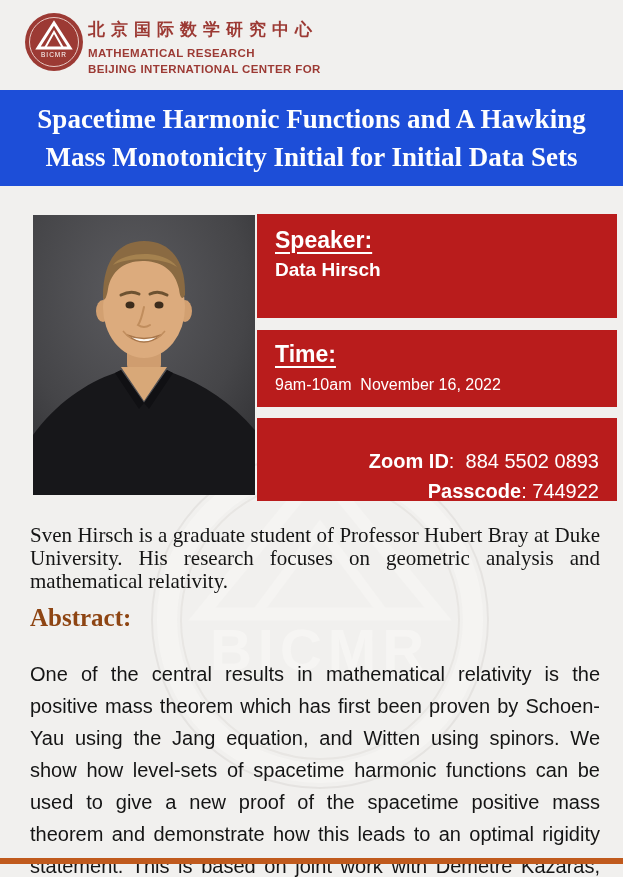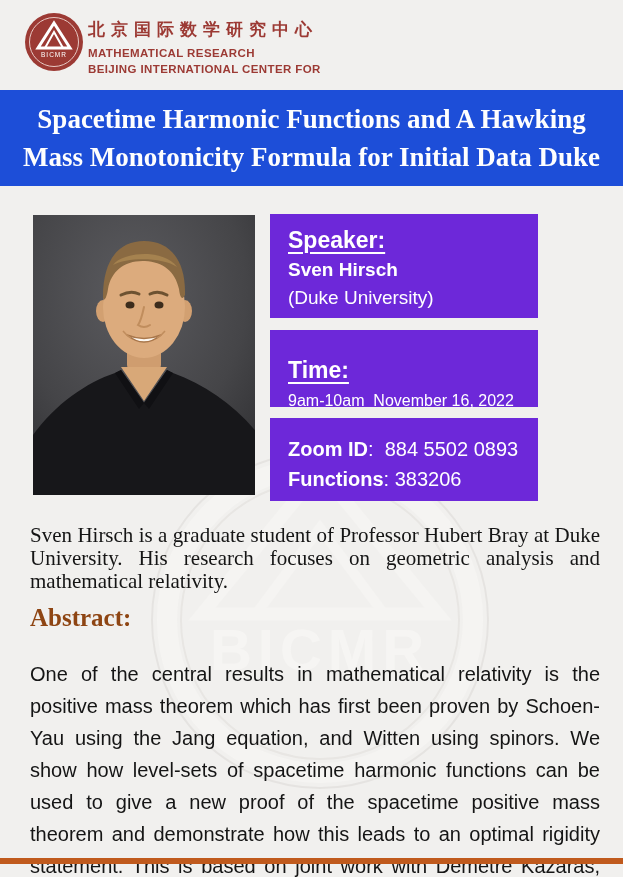--- a/index.html
+++ b/index.html
@@ -21,26 +21,26 @@
   .banner .line{
     font-family:"Liberation Serif",serif;font-weight:bold;color:#fefefe;
     font-size:27px;line-height:38px;white-space:nowrap;
   }
   
   .watermark{position:absolute;left:148px;top:448px;pointer-events:none;opacity:.8;}
   
   .photo{position:absolute;left:33px;top:215px;width:222px;height:280px;}
   
   .card{
-    position:absolute;left:270px;width:268px;background:#6d28d9;color:#fff;
+    position:absolute;left:257px;width:360px;background:#b91c1c;color:#fff;
     box-sizing:border-box;padding:10px 18px;
   }
   .card-speaker{top:214px;height:104px;}
-  .card-time{top:330px;height:77px;padding-top:24px;}
-  .card-zoom{top:418px;height:83px;padding-top:16px;}
+  .card-time{top:330px;height:77px;padding-top:8px;}
+  .card-zoom{top:418px;height:83px;padding-top:28px;text-align:right;}
   .card-label{
     font-size:23px;font-weight:bold;line-height:32px;
     text-decoration:underline;text-decoration-thickness:2px;text-underline-offset:4px;
   }
   .card-name{font-size:19px;font-weight:bold;line-height:28px;}
   .card-plain{font-size:19px;line-height:28px;}
   .card-value{font-size:16px;line-height:30px;white-space:pre-wrap;}
   .zoom-line{font-size:20px;line-height:30px;white-space:pre-wrap;}
   .zoom-line b{font-weight:bold;}
   
@@ -87,21 +87,21 @@
       <div class="org-cn">北京国际数学研究中心</div>
       <div class="org-en">
         <div>MATHEMATICAL RESEARCH</div>
         <div>BEIJING INTERNATIONAL CENTER FOR</div>
       </div>
     </div>
   </div>
 
   <div class="banner">
     <div class="line">Spacetime Harmonic Functions and A Hawking</div>
-    <div class="line">Mass Monotonicity Formula for Initial Data Duke</div>
+    <div class="line">Mass Monotonicity Initial for Initial Data Sets</div>
   </div>
 
   <svg class="photo" viewBox="0 0 222 280">
     <defs>
       <radialGradient id="pbg" cx="45%" cy="28%" r="85%">
         <stop offset="0%" stop-color="#5b5b5f"></stop>
         <stop offset="60%" stop-color="#454548"></stop>
         <stop offset="100%" stop-color="#2d2d30"></stop>
       </radialGradient>
     </defs>
@@ -130,32 +130,31 @@
     <ellipse cx="126" cy="90" rx="4.5" ry="3.5" fill="#3c2c1c"></ellipse>
 
     <path d="M111,92 Q108,106 105,110 Q111,114 117,110" stroke="#c08d5d" stroke-width="2" fill="none" stroke-linecap="round"></path>
 
     <path d="M94,120 Q111,134 128,120 Q111,127 94,120 Z" fill="#fdf8f2" stroke="#a8764a" stroke-width="1.5"></path>
     <path d="M90,116 Q94,121 98,123 M132,116 Q128,121 124,123" stroke="#c08d5d" stroke-width="1.5" fill="none"></path>
   </svg>
 
   <div class="card card-speaker">
     <div class="card-label">Speaker:</div>
-    <div class="card-name">Sven Hirsch</div>
-    <div class="card-plain">(Duke University)</div>
+    <div class="card-name">Data Hirsch</div>
   </div>
 
   <div class="card card-time">
     <div class="card-label">Time:</div>
     <div class="card-value">9am-10am  November 16, 2022</div>
   </div>
 
   <div class="card card-zoom">
     <div class="zoom-line"><b>Zoom ID</b><span>:  884 5502 0893</span></div>
-    <div class="zoom-line"><b>Functions</b><span>: 383206</span></div>
+    <div class="zoom-line"><b>Passcode</b><span>: 744922</span></div>
   </div>
 
   <div class="bio">Sven Hirsch is a graduate student of Professor Hubert Bray at Duke University. His research focuses on geometric analysis and mathematical relativity.</div>
 
   <div class="abstract-heading">Abstract:</div>
   <div class="abstract-body">One of the central results in mathematical relativity is the positive mass theorem which has first been proven by Schoen-Yau using the Jang equation, and Witten using spinors. We show how level-sets of spacetime harmonic functions can be used to give a new proof of the spacetime positive mass theorem and demonstrate how this leads to an optimal rigidity statement. This is based on joint work with Demetre Kazaras, Marcus Khuri and Yiyue Zhang.</div>
 
   <div class="footer-bar"></div>
 
 </div>

